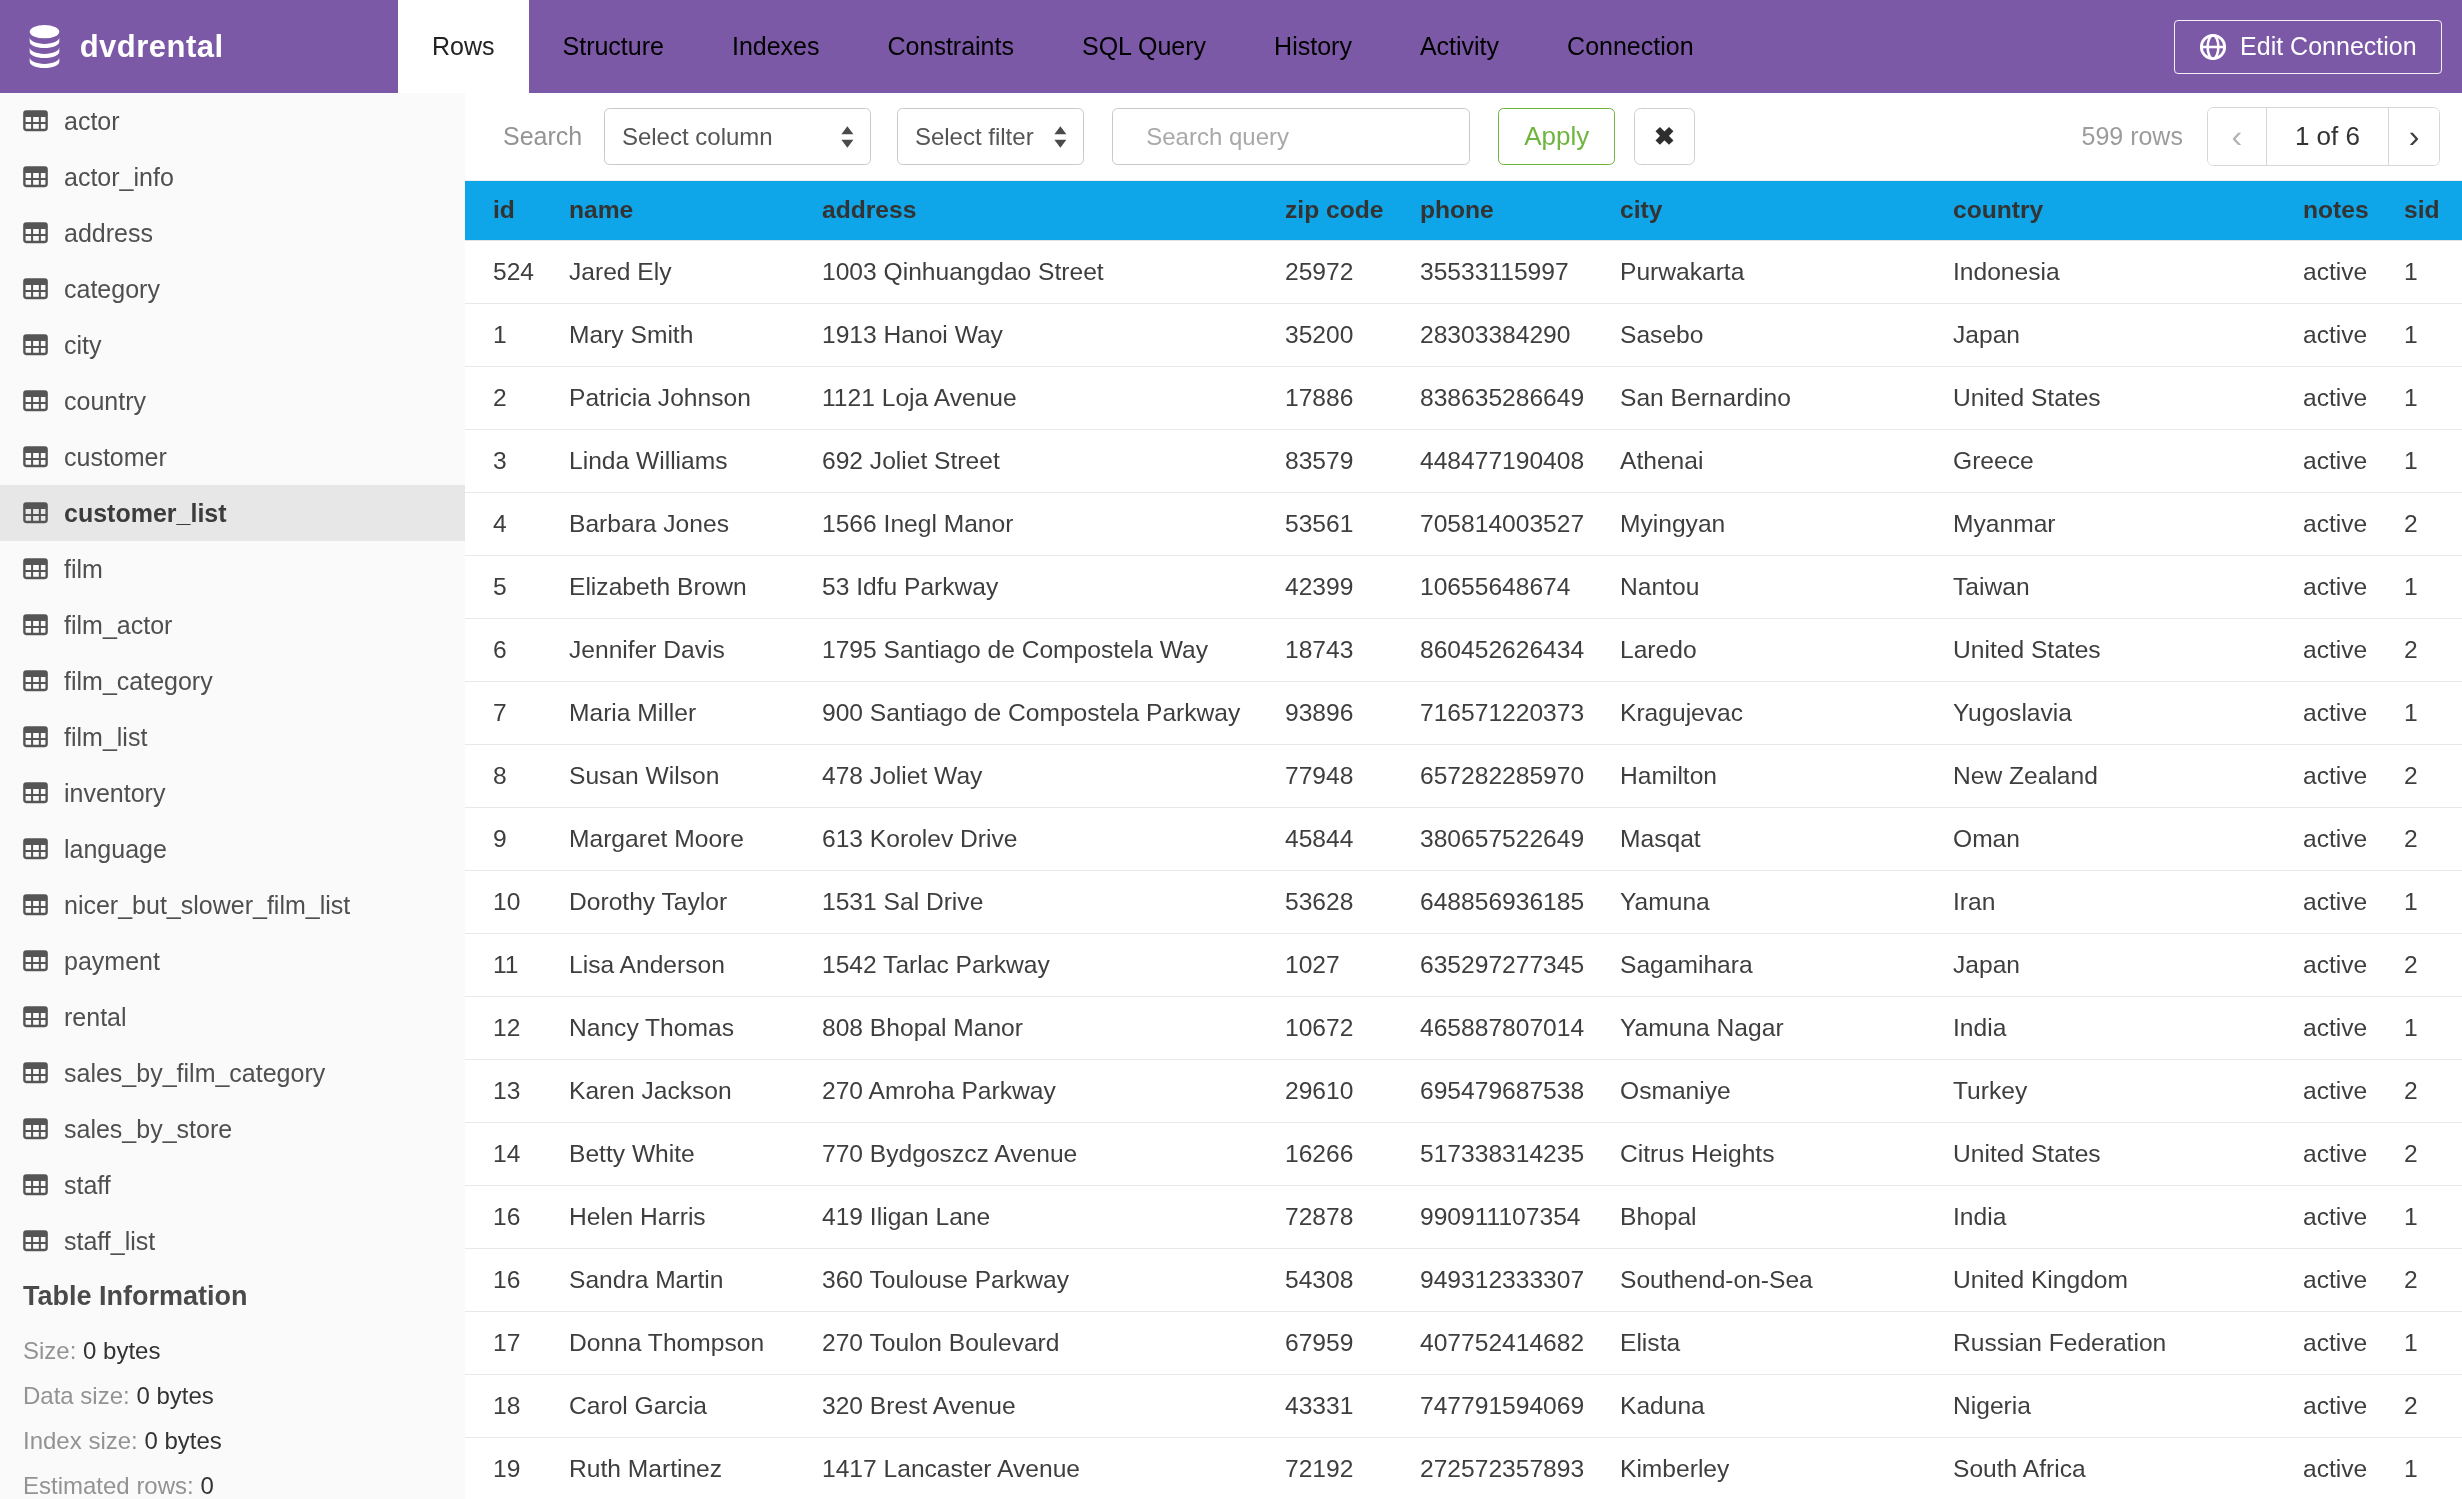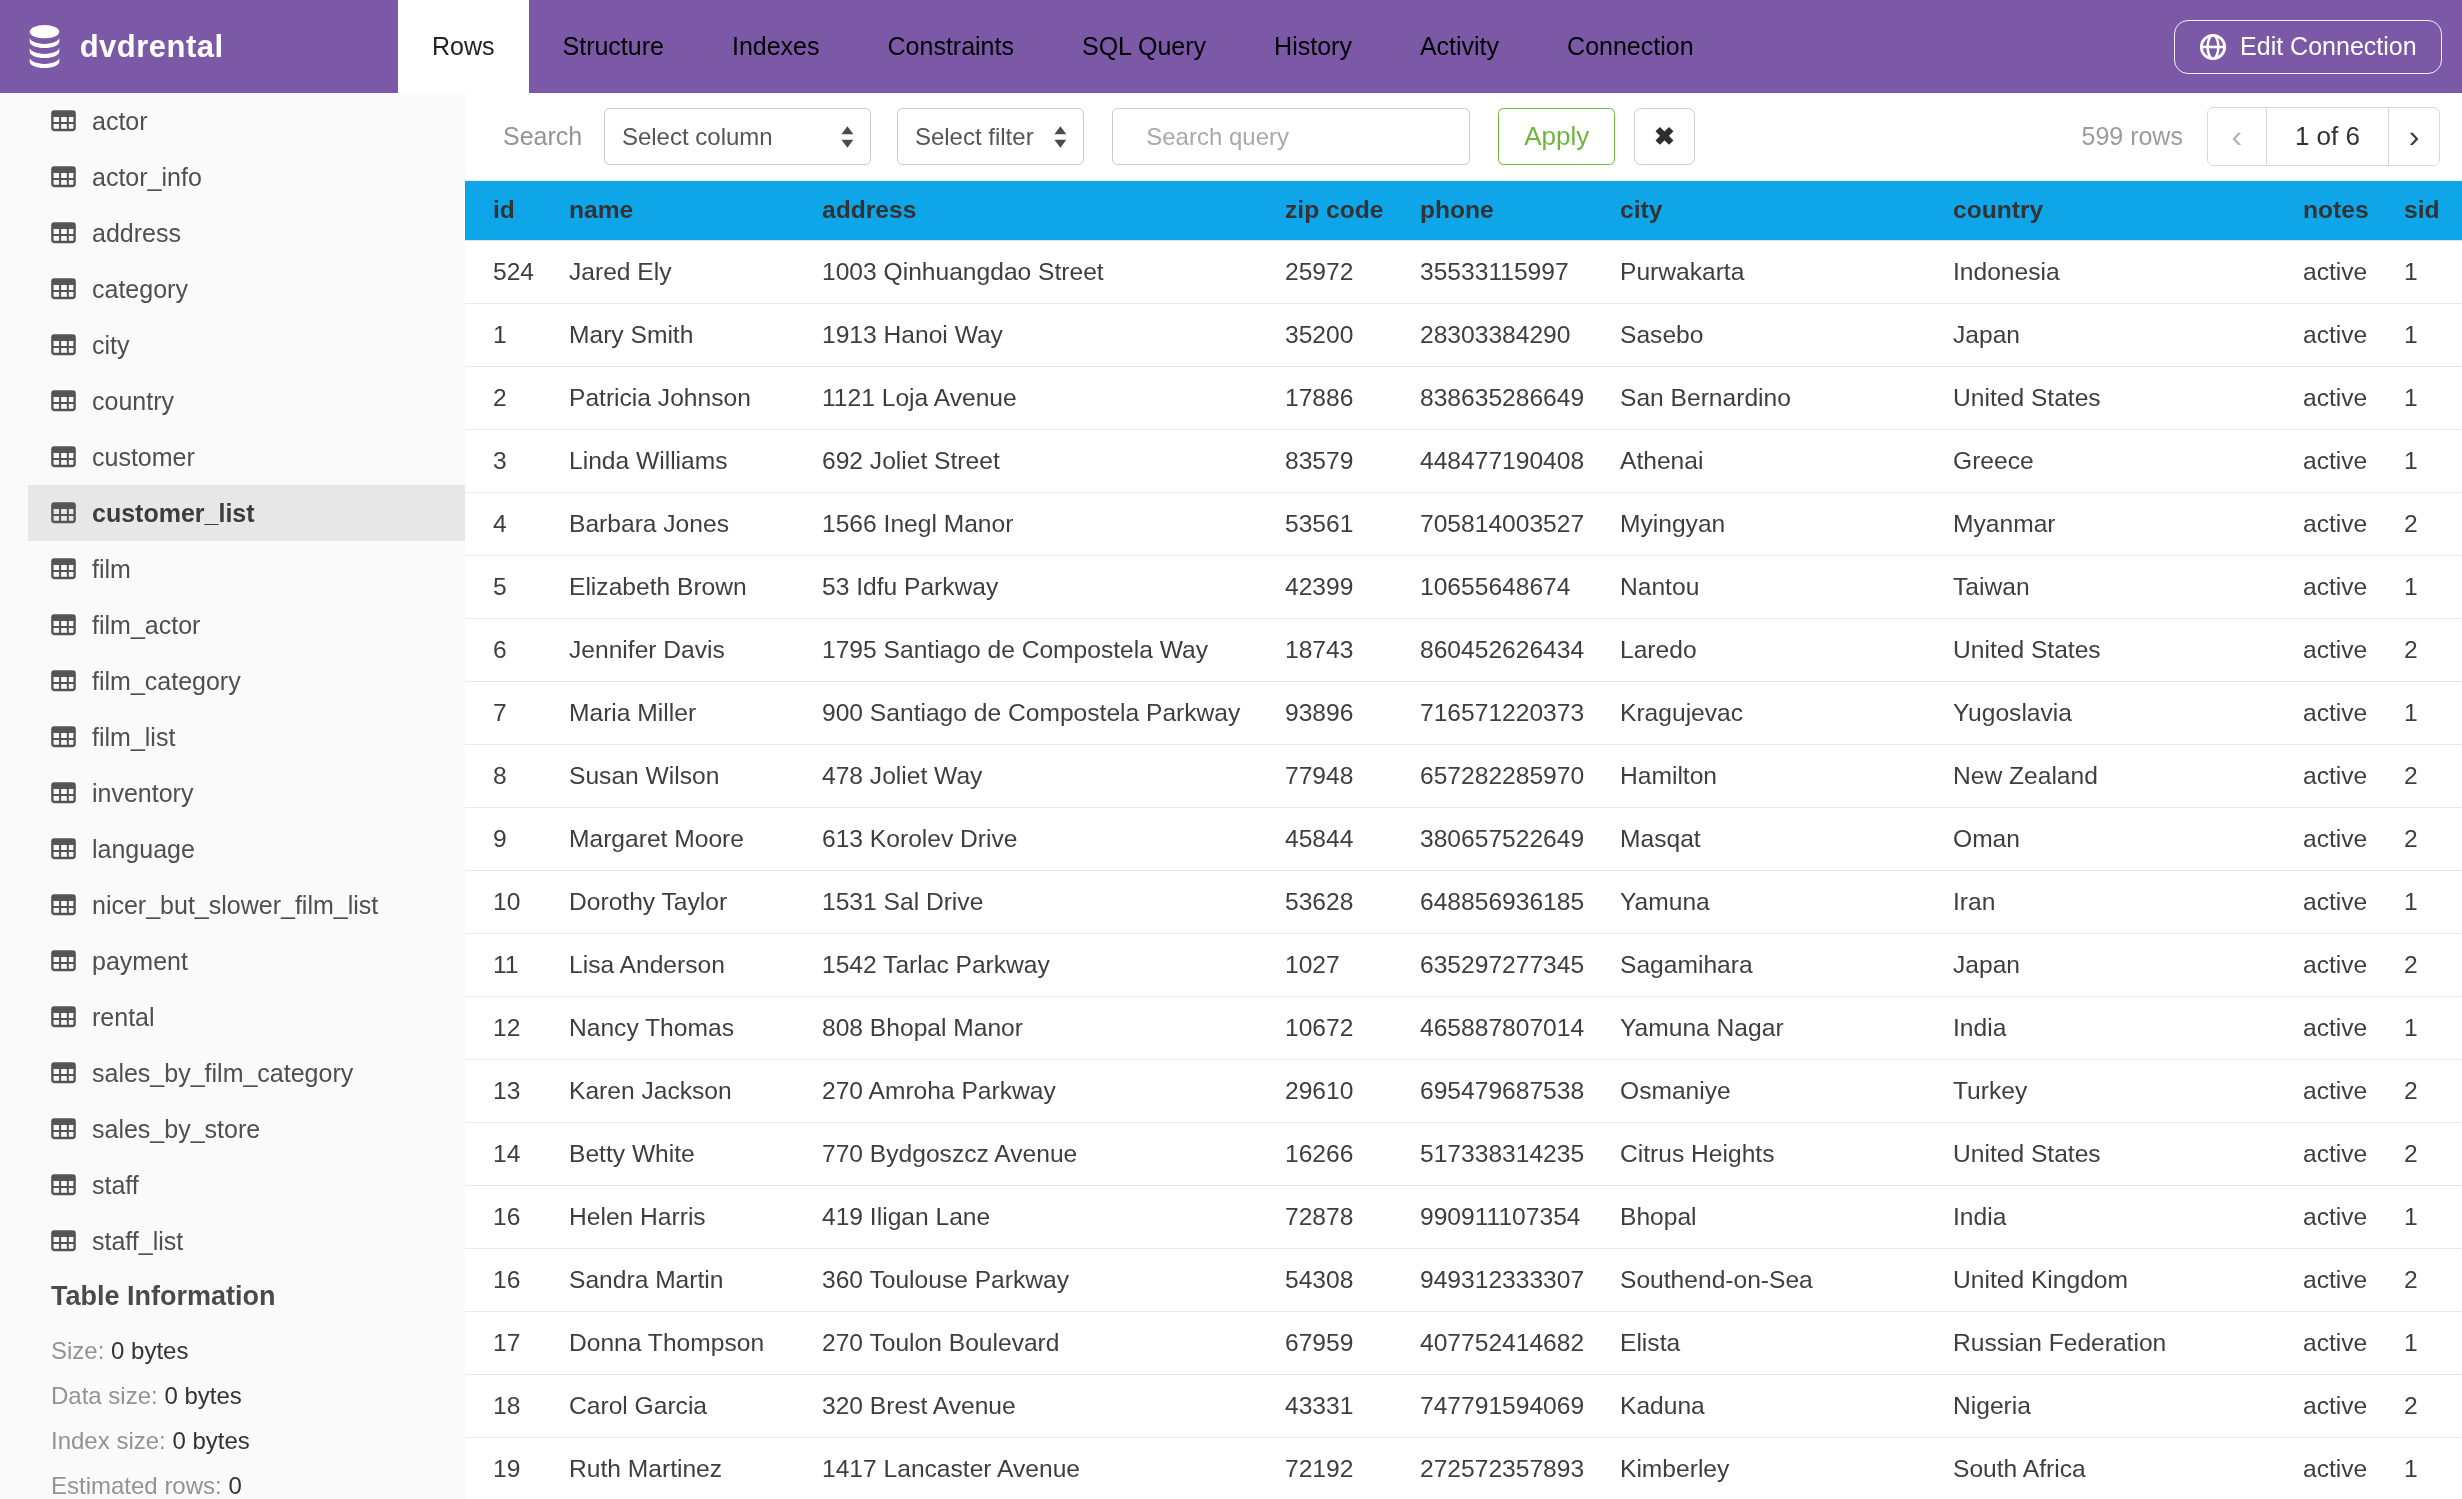--- a/index.html
+++ b/index.html
@@ -10,28 +10,28 @@
 
   
   .header { height: 93px; background: #7c59a6; display: flex; align-items: stretch; flex-shrink: 0; }
   .logo { width: 398px; flex-shrink: 0; display: flex; align-items: center; padding-left: 26px; gap: 16.7px; }
   .logo-text { color: #ffffff; font-size: 31px; font-weight: bold; letter-spacing: 0.5px; }
   .tab-bar { display: flex; align-items: stretch; }
   .tab { padding: 0 34px; display: flex; align-items: center; color: #000000; font-size: 25px; cursor: pointer; }
   .tab.active { background: #ffffff; color: #222222; }
   .header-right { margin-left: auto; display: flex; align-items: center; padding-right: 20.4px; }
   .edit-conn-btn { display: flex; align-items: center; gap: 13px; height: 54px; padding: 0 24px;
-    border: 1.9px solid rgba(255,255,255,0.9); border-radius: 14px; color: #ffffff; font-size: 25px;
+    border: 1.9px solid rgba(255,255,255,0.9); border-radius: 4px; color: #ffffff; font-size: 25px;
     background: transparent; cursor: pointer; }
 
   
   .main { flex: 1; display: flex; min-height: 0; }
 
   
-  .sidebar { width: 465px; flex-shrink: 0; background: #fafafa; overflow: hidden; padding-left: 28px; }
+  .sidebar { width: 465px; flex-shrink: 0; background: #fafafa; overflow: hidden; }
   .side-item { height: 56px; display: flex; align-items: center; gap: 16px; padding-left: 23px;
     font-size: 25px; color: #4f4f4f; cursor: pointer; }
   .side-item.selected { background: #e7e7e7; font-weight: bold; color: #3c3c3c; }
   .tbl-icon { flex-shrink: 0; }
   .table-info { margin-top: 9.3px; padding-left: 23px; }
   .table-info-title { font-size: 27px; font-weight: bold; color: #4a4a4a; line-height: 37px; }
   .info-fields { margin-top: 13px; }
   .info-field { font-size: 24px; line-height: 45px; }
   .info-label { color: #939393; }
   .info-value { color: #333333; }

